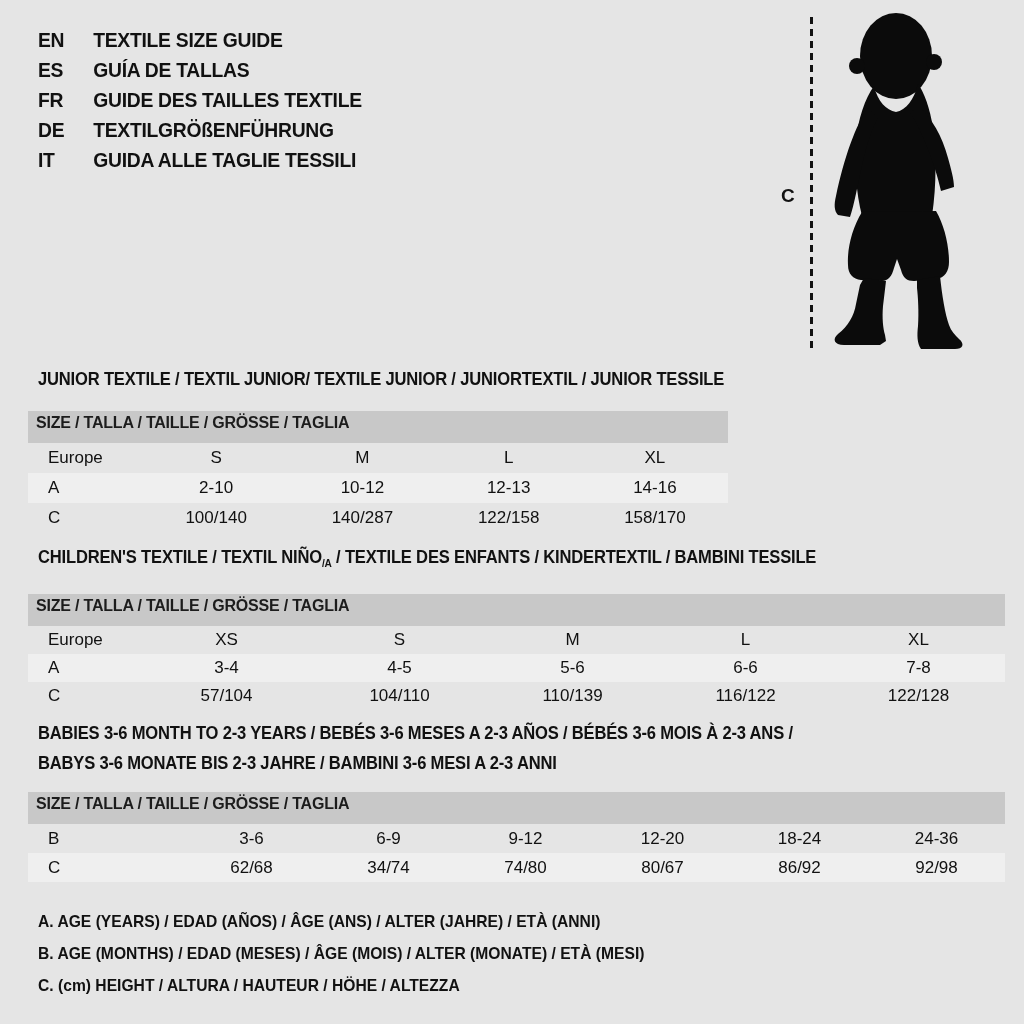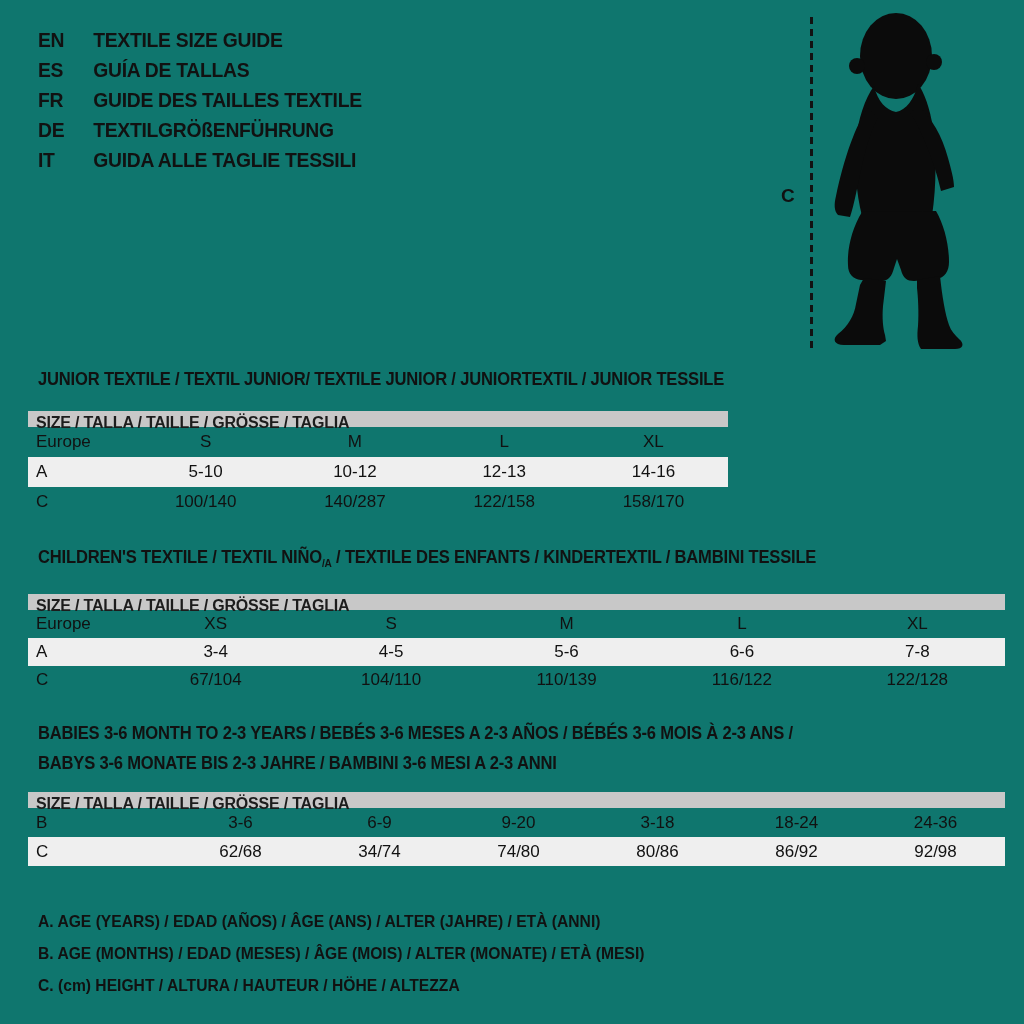--- a/index.html
+++ b/index.html
@@ -1,17 +1,17 @@
 <!DOCTYPE html>
 <html><head>
 <meta charset="utf-8">
 <style>
   html,body{margin:0;padding:0;background:#fff;}
   #canvas{
-    position:relative;width:1024px;height:1024px;background:#0f766e;
+    position:relative;width:1024px;height:1024px;background:#e5e5e5;
     font-family:"Liberation Sans",sans-serif;color:#111;overflow:hidden;
   }
   .abs{position:absolute;}
 
   
   .lang-list{left:38px;top:25px;}
   .lang-row{display:flex;height:30px;align-items:center;font-weight:700;font-size:21px;
     letter-spacing:-0.3px;white-space:nowrap;transform:scaleX(0.92);transform-origin:0 50%;}
   .lang-code{width:60px;}
 
@@ -27,28 +27,28 @@
   .h-junior{left:38px;top:369px;}
   .h-children{left:38px;top:547px;}
   .h-babies{left:38px;top:718px;line-height:30px;}
   .sub{font-size:11px;vertical-align:-4px;}
 
   
   .size-table{left:28px;}
   .t-junior{top:411px;width:700px;}
   .t-children{top:594px;width:977px;}
   .t-babies{top:792px;width:977px;}
-  .band{height:16px;line-height:24px;background:#c8c8c8;font-weight:700;font-size:16px;
+  .band{height:32px;line-height:24px;background:#c8c8c8;font-weight:700;font-size:16px;
     padding-left:8px;letter-spacing:-0.2px;color:#1c1c1c;}
   .trow{display:flex;align-items:center;font-size:17px;}
   .t-junior .trow{height:30px;}
   .t-children .trow{height:28px;}
   .t-babies .trow{height:29px;}
   .trow.alt{background:#efefef;}
-  .lbl{padding-left:8px;}
+  .lbl{padding-left:8px;margin-left:12px;}
   .t-junior .lbl{width:95px;}
   .t-children .lbl{width:92px;}
   .t-babies .lbl{width:135px;}
   .val{flex:1;text-align:center;}
 
   
   .notes{left:38px;top:906px;font-weight:700;font-size:17px;line-height:32px;white-space:nowrap;
     transform:scaleX(0.92);transform-origin:0 0;}
 </style>
 </head>
@@ -100,21 +100,21 @@
     <div class="band">SIZE / TALLA / TAILLE / GRÖSSE / TAGLIA</div>
     <div class="trow">
       <div class="lbl">Europe</div>
       <div class="val">S</div>
       <div class="val">M</div>
       <div class="val">L</div>
       <div class="val">XL</div>
     </div>
     <div class="trow alt">
       <div class="lbl">A</div>
-      <div class="val">5-10</div>
+      <div class="val">2-10</div>
       <div class="val">10-12</div>
       <div class="val">12-13</div>
       <div class="val">14-16</div>
     </div>
     <div class="trow">
       <div class="lbl">C</div>
       <div class="val">100/140</div>
       <div class="val">140/287</div>
       <div class="val">122/158</div>
       <div class="val">158/170</div>
@@ -137,49 +137,49 @@
     <div class="trow alt">
       <div class="lbl">A</div>
       <div class="val">3-4</div>
       <div class="val">4-5</div>
       <div class="val">5-6</div>
       <div class="val">6-6</div>
       <div class="val">7-8</div>
     </div>
     <div class="trow">
       <div class="lbl">C</div>
-      <div class="val">67/104</div>
+      <div class="val">57/104</div>
       <div class="val">104/110</div>
       <div class="val">110/139</div>
       <div class="val">116/122</div>
       <div class="val">122/128</div>
     </div>
   </div>
 
   <div class="abs heading h-babies">
     <div>BABIES 3-6 MONTH TO 2-3 YEARS / BEBÉS 3-6 MESES A 2-3 AÑOS / BÉBÉS 3-6 MOIS À 2-3 ANS /</div>
     <div>BABYS 3-6 MONATE BIS 2-3 JAHRE / BAMBINI 3-6 MESI A 2-3 ANNI</div>
   </div>
   <div class="abs size-table t-babies">
     <div class="band">SIZE / TALLA / TAILLE / GRÖSSE / TAGLIA</div>
     <div class="trow">
       <div class="lbl">B</div>
       <div class="val">3-6</div>
       <div class="val">6-9</div>
-      <div class="val">9-20</div>
-      <div class="val">3-18</div>
+      <div class="val">9-12</div>
+      <div class="val">12-20</div>
       <div class="val">18-24</div>
       <div class="val">24-36</div>
     </div>
     <div class="trow alt">
       <div class="lbl">C</div>
       <div class="val">62/68</div>
       <div class="val">34/74</div>
       <div class="val">74/80</div>
-      <div class="val">80/86</div>
+      <div class="val">80/67</div>
       <div class="val">86/92</div>
       <div class="val">92/98</div>
     </div>
   </div>
 
   <div class="abs notes">
     <div>A. AGE (YEARS) / EDAD (AÑOS) / ÂGE (ANS) / ALTER (JAHRE) / ETÀ (ANNI)</div>
     <div>B. AGE (MONTHS) / EDAD (MESES) / ÂGE (MOIS) / ALTER (MONATE) / ETÀ (MESI)</div>
     <div>C. (cm) HEIGHT / ALTURA / HAUTEUR / HÖHE / ALTEZZA</div>
   </div>

